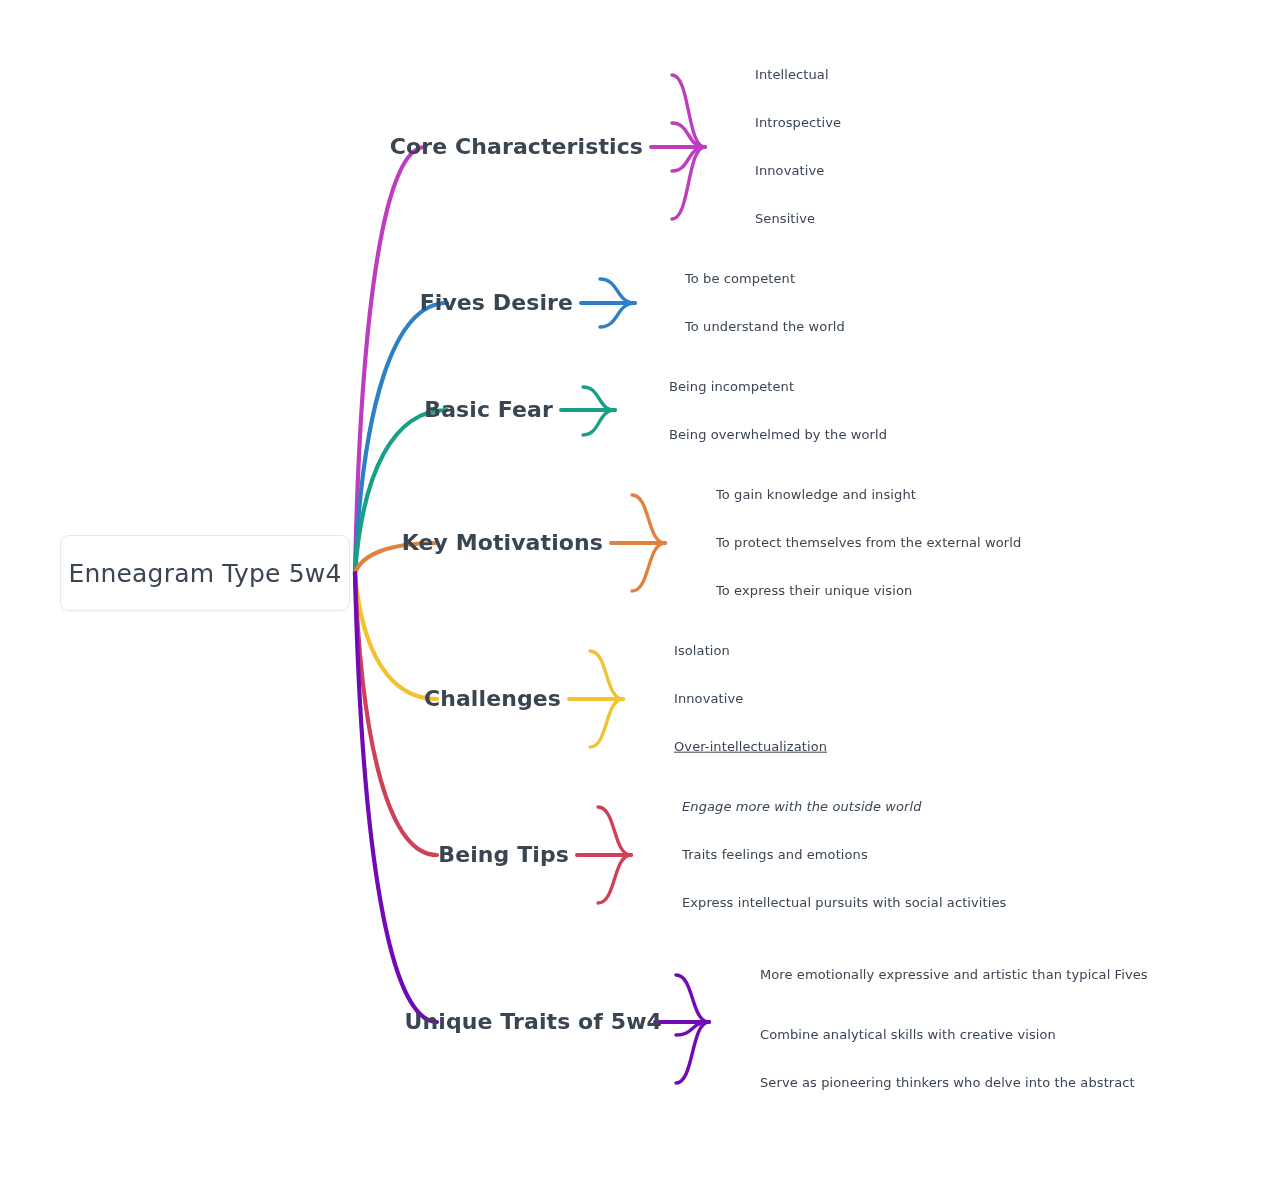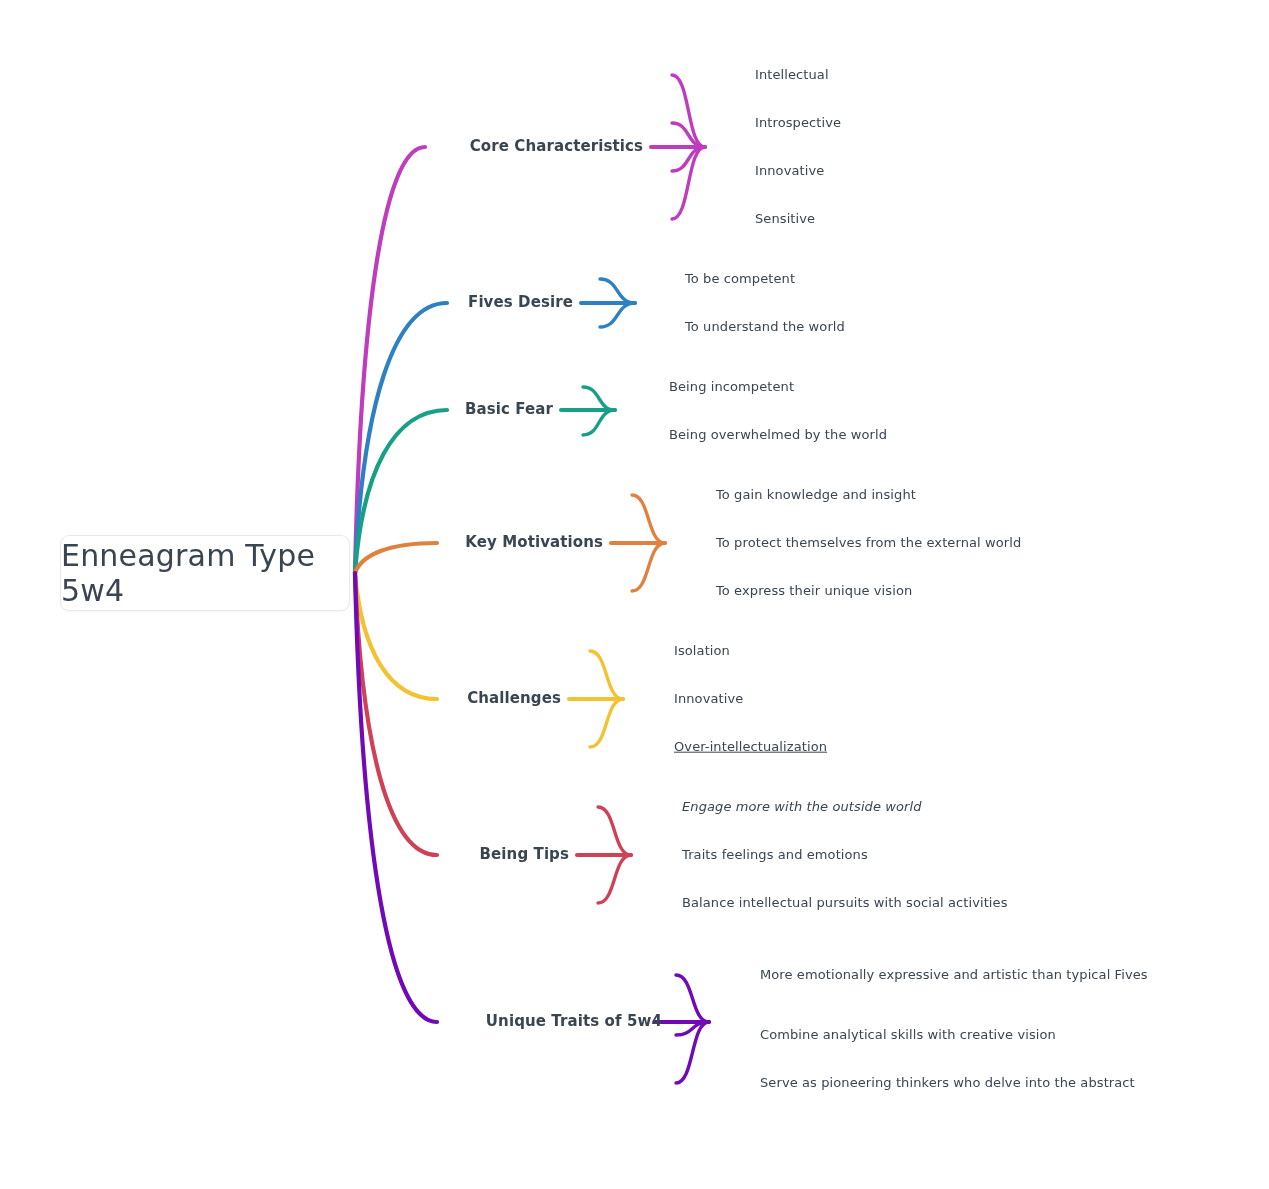--- a/index.html
+++ b/index.html
@@ -28,21 +28,21 @@
     pointer-events: none;
   }
   .node-label {
     position: absolute;
     color: #3a4552;
     white-space: pre;
     line-height: 1.28;
     letter-spacing: 0.1px;
   }
   .branch-label {
-    font-size: 15px;
+    font-size: 22px;
     font-weight: 600;
     transform: translateY(-50%);
     text-align: right;
   }
   .leaf-label {
     font-size: 13px;
     font-weight: 400;
     transform: translateY(-50%);
     text-align: left;
   }
@@ -59,21 +59,21 @@
     box-sizing: border-box;
     border: 1.5px solid #e6e8ec;
     border-radius: 9px;
     background: #ffffff;
     display: flex;
     align-items: center;
     justify-content: center;
     box-shadow: 0 1px 2px rgba(0,0,0,0.04);
   }
   #root-node .root-text {
-    font-size: 30px;
+    font-size: 25px;
     font-weight: 400;
     color: #3a4552;
     letter-spacing: 0.2px;
   }
 </style>
 </head>
 <body>
 
 <div id="mindmap-canvas">
 
@@ -134,19 +134,19 @@
       <div class="node-label leaf-label" style="top: 495px; left: 716px;">To gain knowledge and insight</div>
       <div class="node-label leaf-label" style="top: 543px; left: 716px;">To protect themselves from the external world</div>
       <div class="node-label leaf-label" style="top: 591px; left: 716px;">To express their unique vision</div>
       <div class="node-label branch-label" style="top: 699px; left: 0px; width: 561px;">Challenges</div>
       <div class="node-label leaf-label" style="top: 651px; left: 674px;">Isolation</div>
       <div class="node-label leaf-label" style="top: 699px; left: 674px;">Innovative</div>
       <div class="node-label leaf-label" style="top: 747px; left: 674px; text-decoration: underline;">Over-intellectualization</div>
       <div class="node-label branch-label" style="top: 855px; left: 0px; width: 569px;">Being Tips</div>
       <div class="node-label leaf-label" style="top: 807px; left: 682px; font-style: italic;">Engage more with the outside world</div>
       <div class="node-label leaf-label" style="top: 855px; left: 682px;">Traits feelings and emotions</div>
-      <div class="node-label leaf-label" style="top: 903px; left: 682px;">Balance intellectual pursuits with social activities</div>
+      <div class="node-label leaf-label" style="top: 903px; left: 682px;">Express intellectual pursuits with social activities</div>
       <div class="node-label branch-label" style="top: 1022px; left: 15px; width: 647px;">Unique Traits of 5w4</div>
       <div class="node-label leaf-label multiline" style="top: 975px; left: 760px;">More emotionally expressive and artistic than typical Fives</div>
       <div class="node-label leaf-label" style="top: 1035px; left: 760px;">Combine analytical skills with creative vision</div>
       <div class="node-label leaf-label" style="top: 1083px; left: 760px;">Serve as pioneering thinkers who delve into the abstract</div>
     </div>
 </div>
 
 </body></html>

